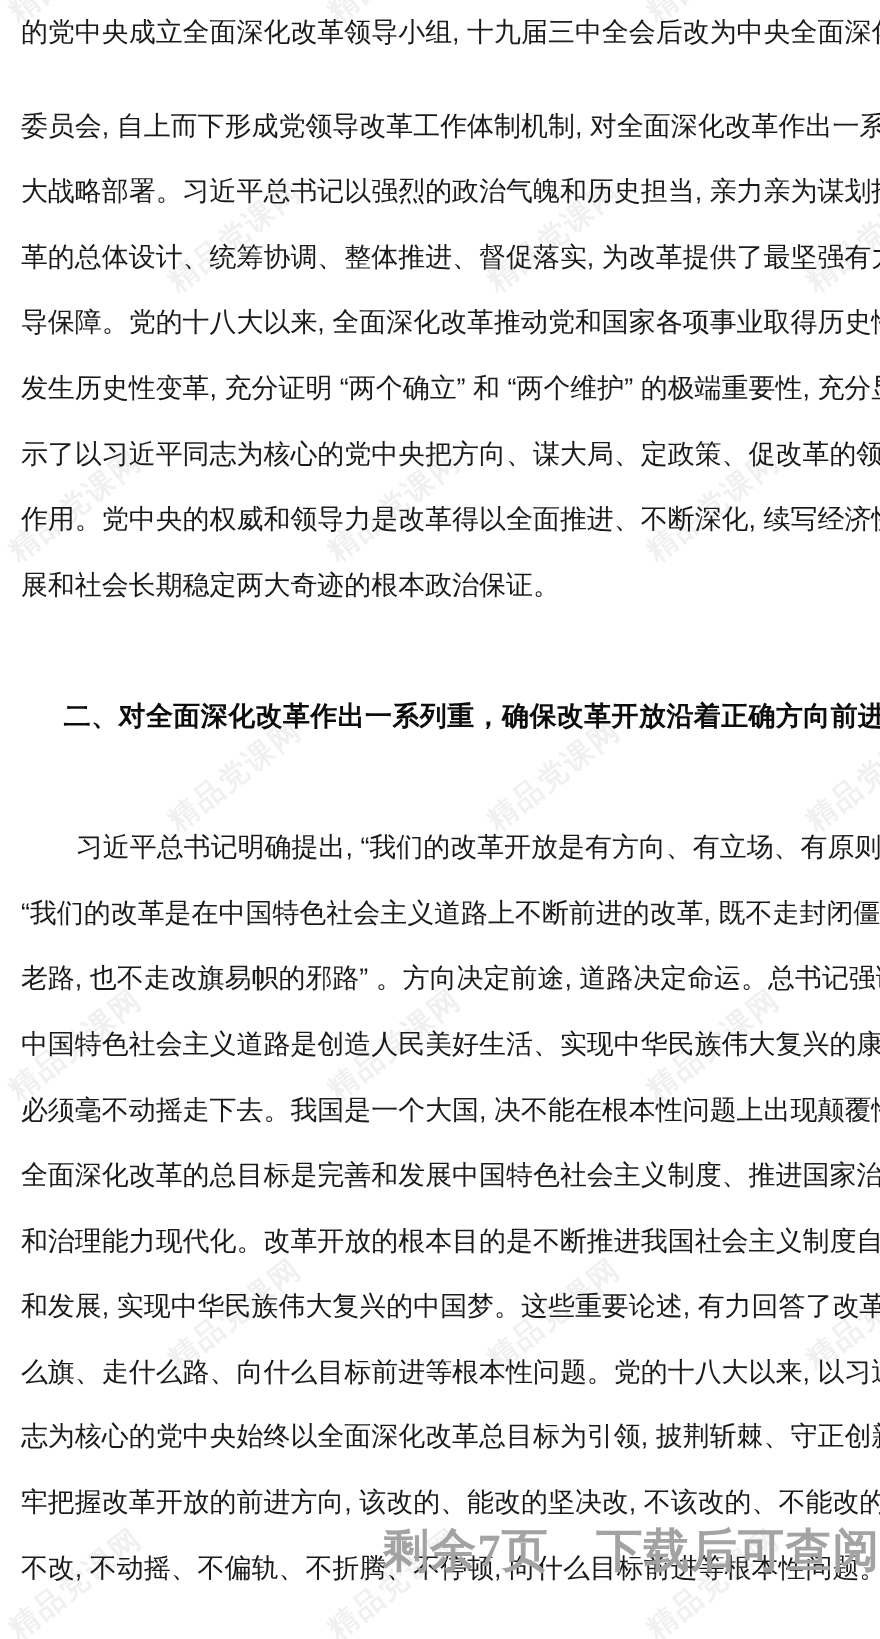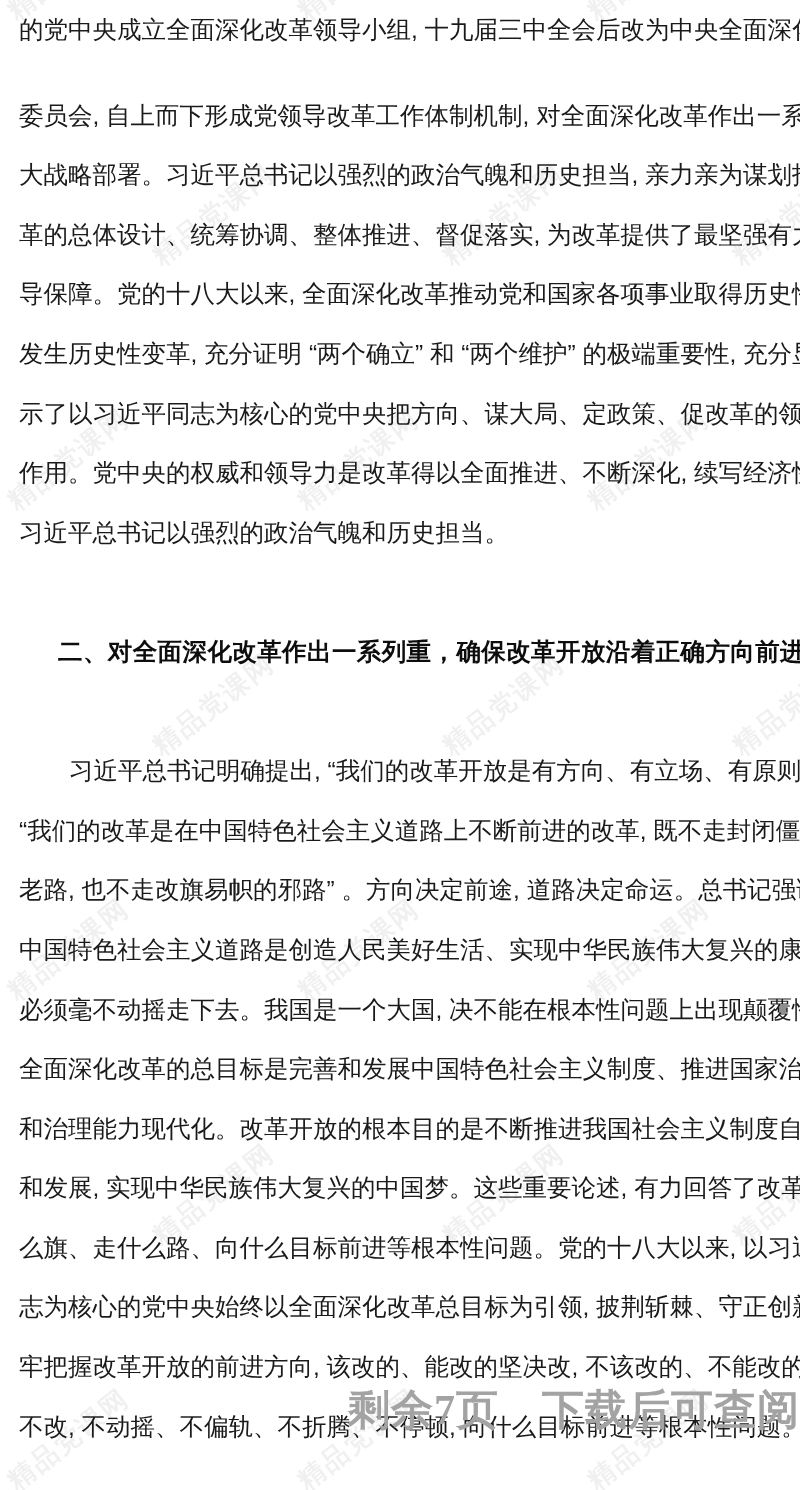--- a/index.html
+++ b/index.html
@@ -135,21 +135,21 @@
   <div id="doc-body">
 
     <div class="doc-line first-gap">的党中央成立全面深化改革领导小组, 十九届三中全会后改为中央全面深化改革</div>
     <div class="doc-line">委员会, 自上而下形成党领导改革工作体制机制, 对全面深化改革作出一系列重</div>
     <div class="doc-line">大战略部署。习近平总书记以强烈的政治气魄和历史担当, 亲力亲为谋划指导改</div>
     <div class="doc-line">革的总体设计、统筹协调、整体推进、督促落实, 为改革提供了最坚强有力的领</div>
     <div class="doc-line">导保障。党的十八大以来, 全面深化改革推动党和国家各项事业取得历史性成就、</div>
     <div class="doc-line">发生历史性变革, 充分证明 “两个确立” 和 “两个维护” 的极端重要性, 充分显</div>
     <div class="doc-line">示了以习近平同志为核心的党中央把方向、谋大局、定政策、促改革的领导核心</div>
     <div class="doc-line">作用。党中央的权威和领导力是改革得以全面推进、不断深化, 续写经济快速发</div>
-    <div class="doc-line">习近平总书记以强烈的政治气魄和历史担当。</div>
+    <div class="doc-line">展和社会长期稳定两大奇迹的根本政治保证。</div>
 
     <div class="spacer-line"></div>
 
     <div class="section-heading">二、对全面深化改革作出一系列重，确保改革开放沿着正确方向前进</div>
 
     <div class="spacer-line"></div>
 
     <div class="doc-line indent">习近平总书记明确提出, “我们的改革开放是有方向、有立场、有原则的”,</div>
     <div class="doc-line">“我们的改革是在中国特色社会主义道路上不断前进的改革, 既不走封闭僵化的</div>
     <div class="doc-line">老路, 也不走改旗易帜的邪路” 。方向决定前途, 道路决定命运。总书记强调,</div>

